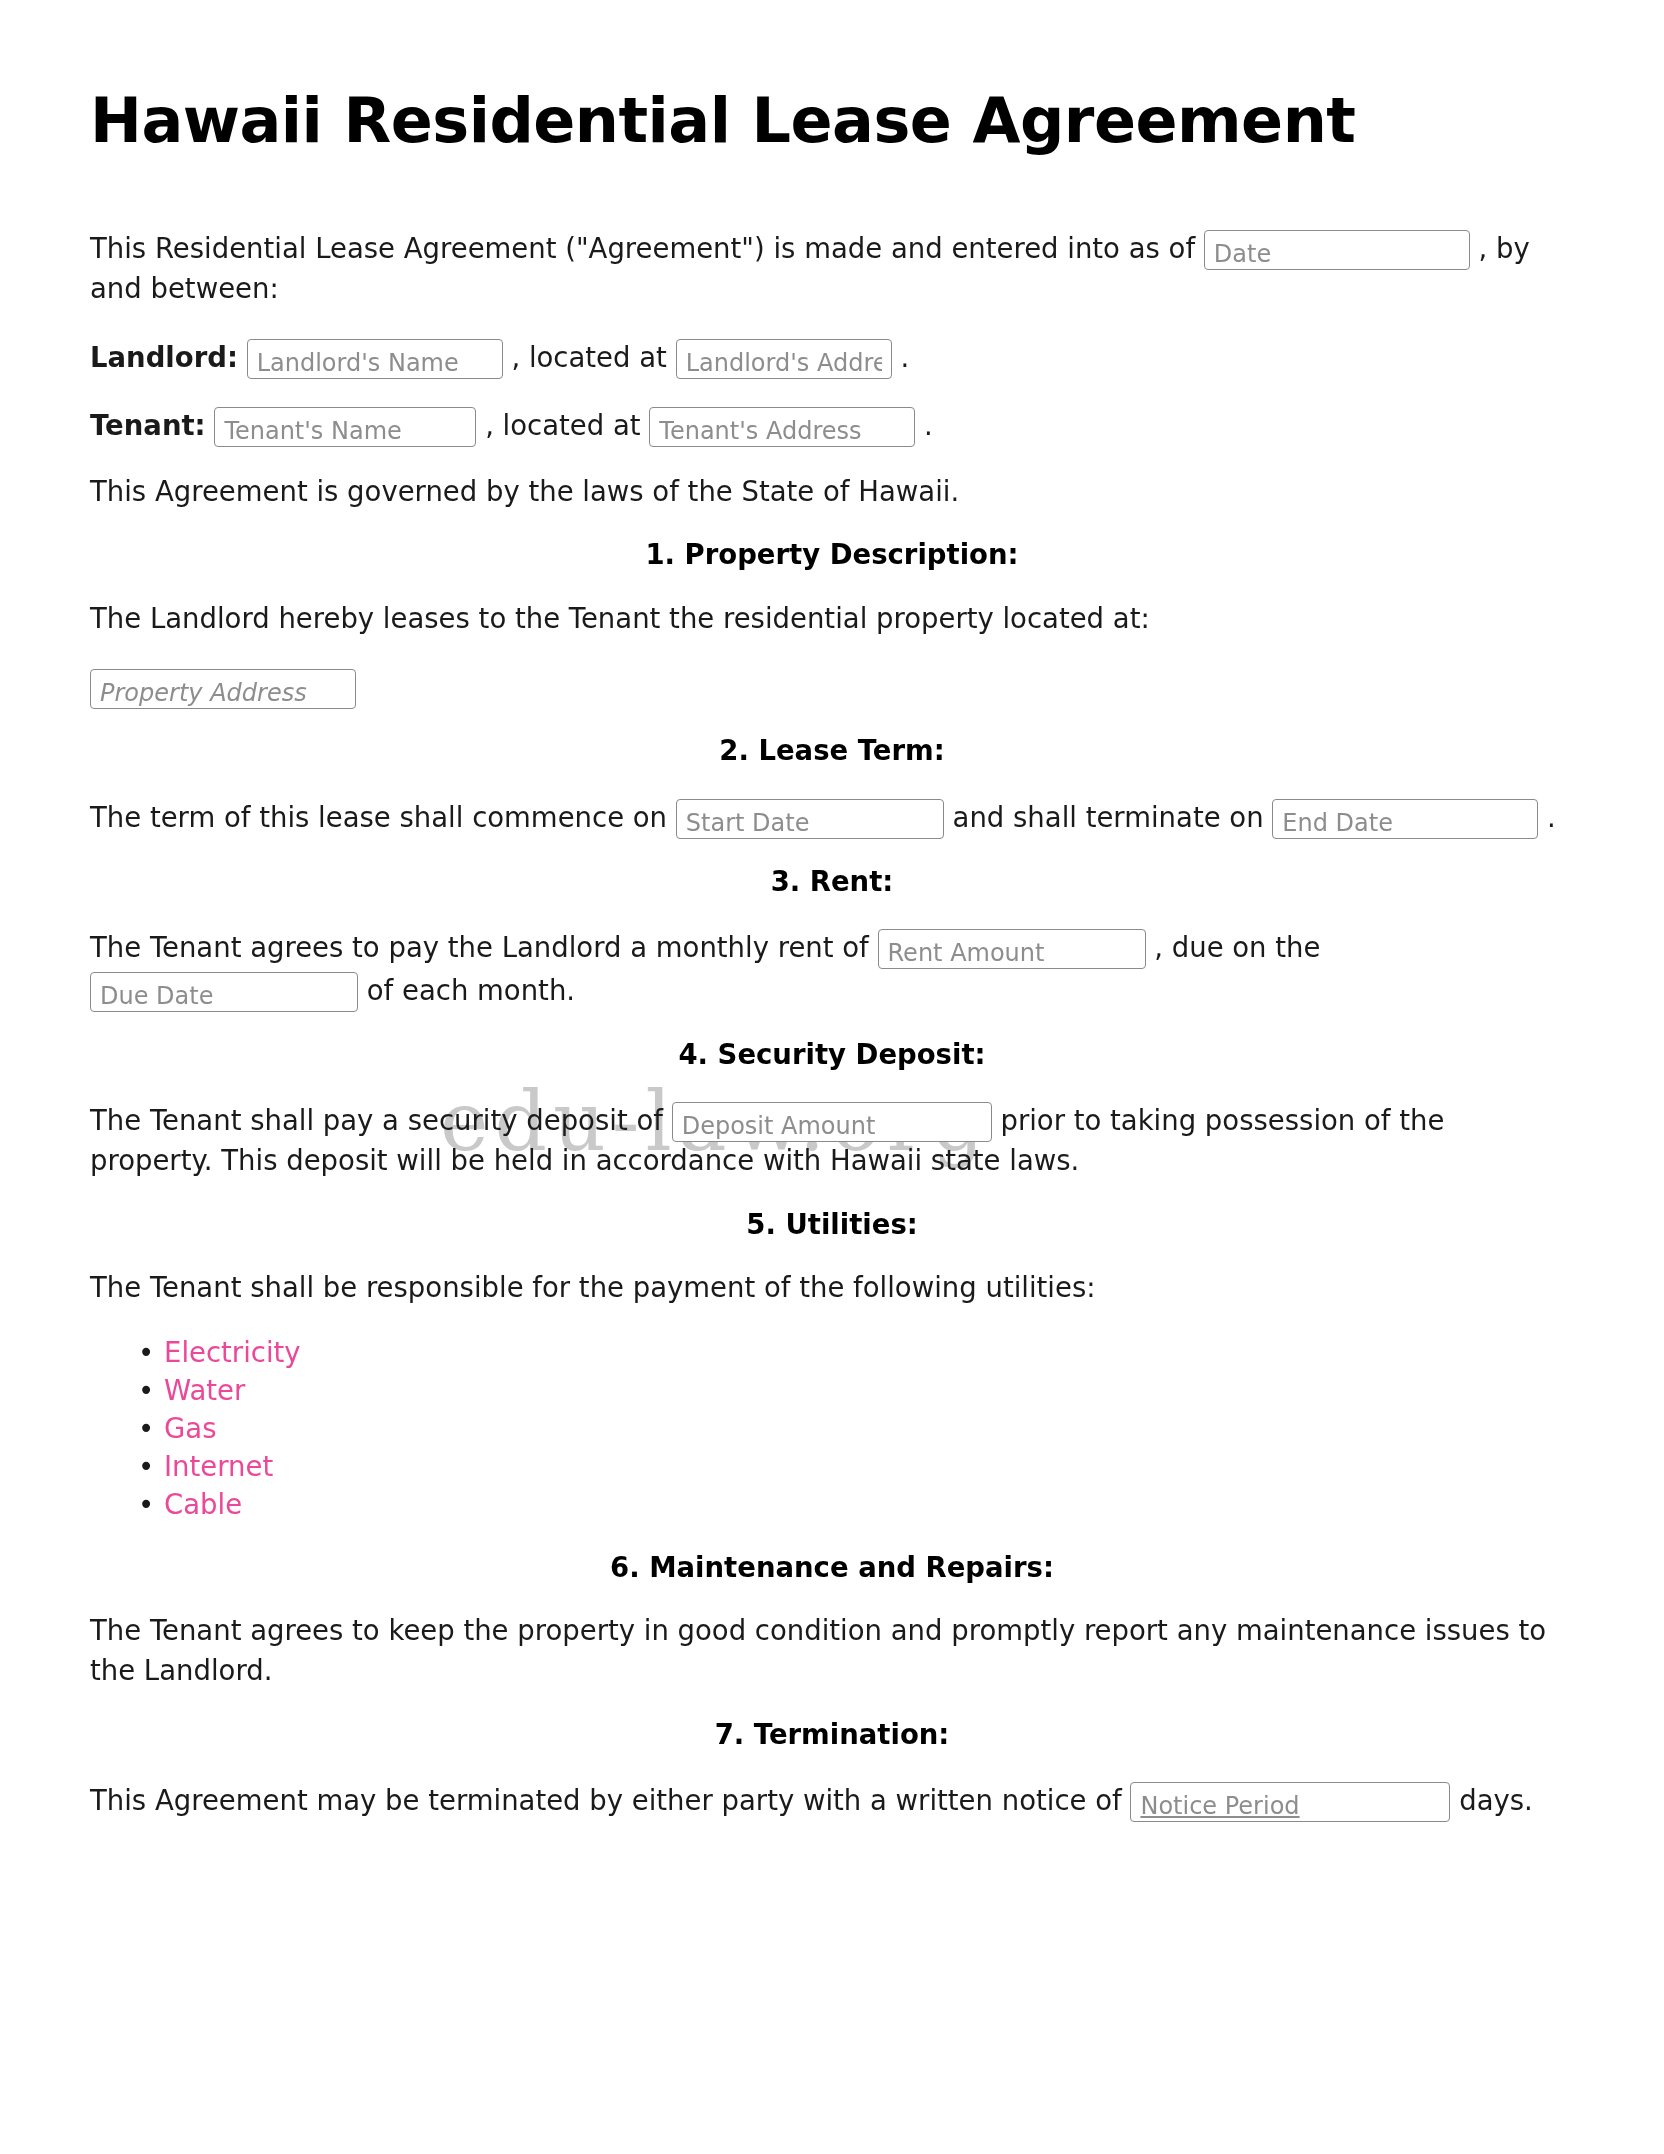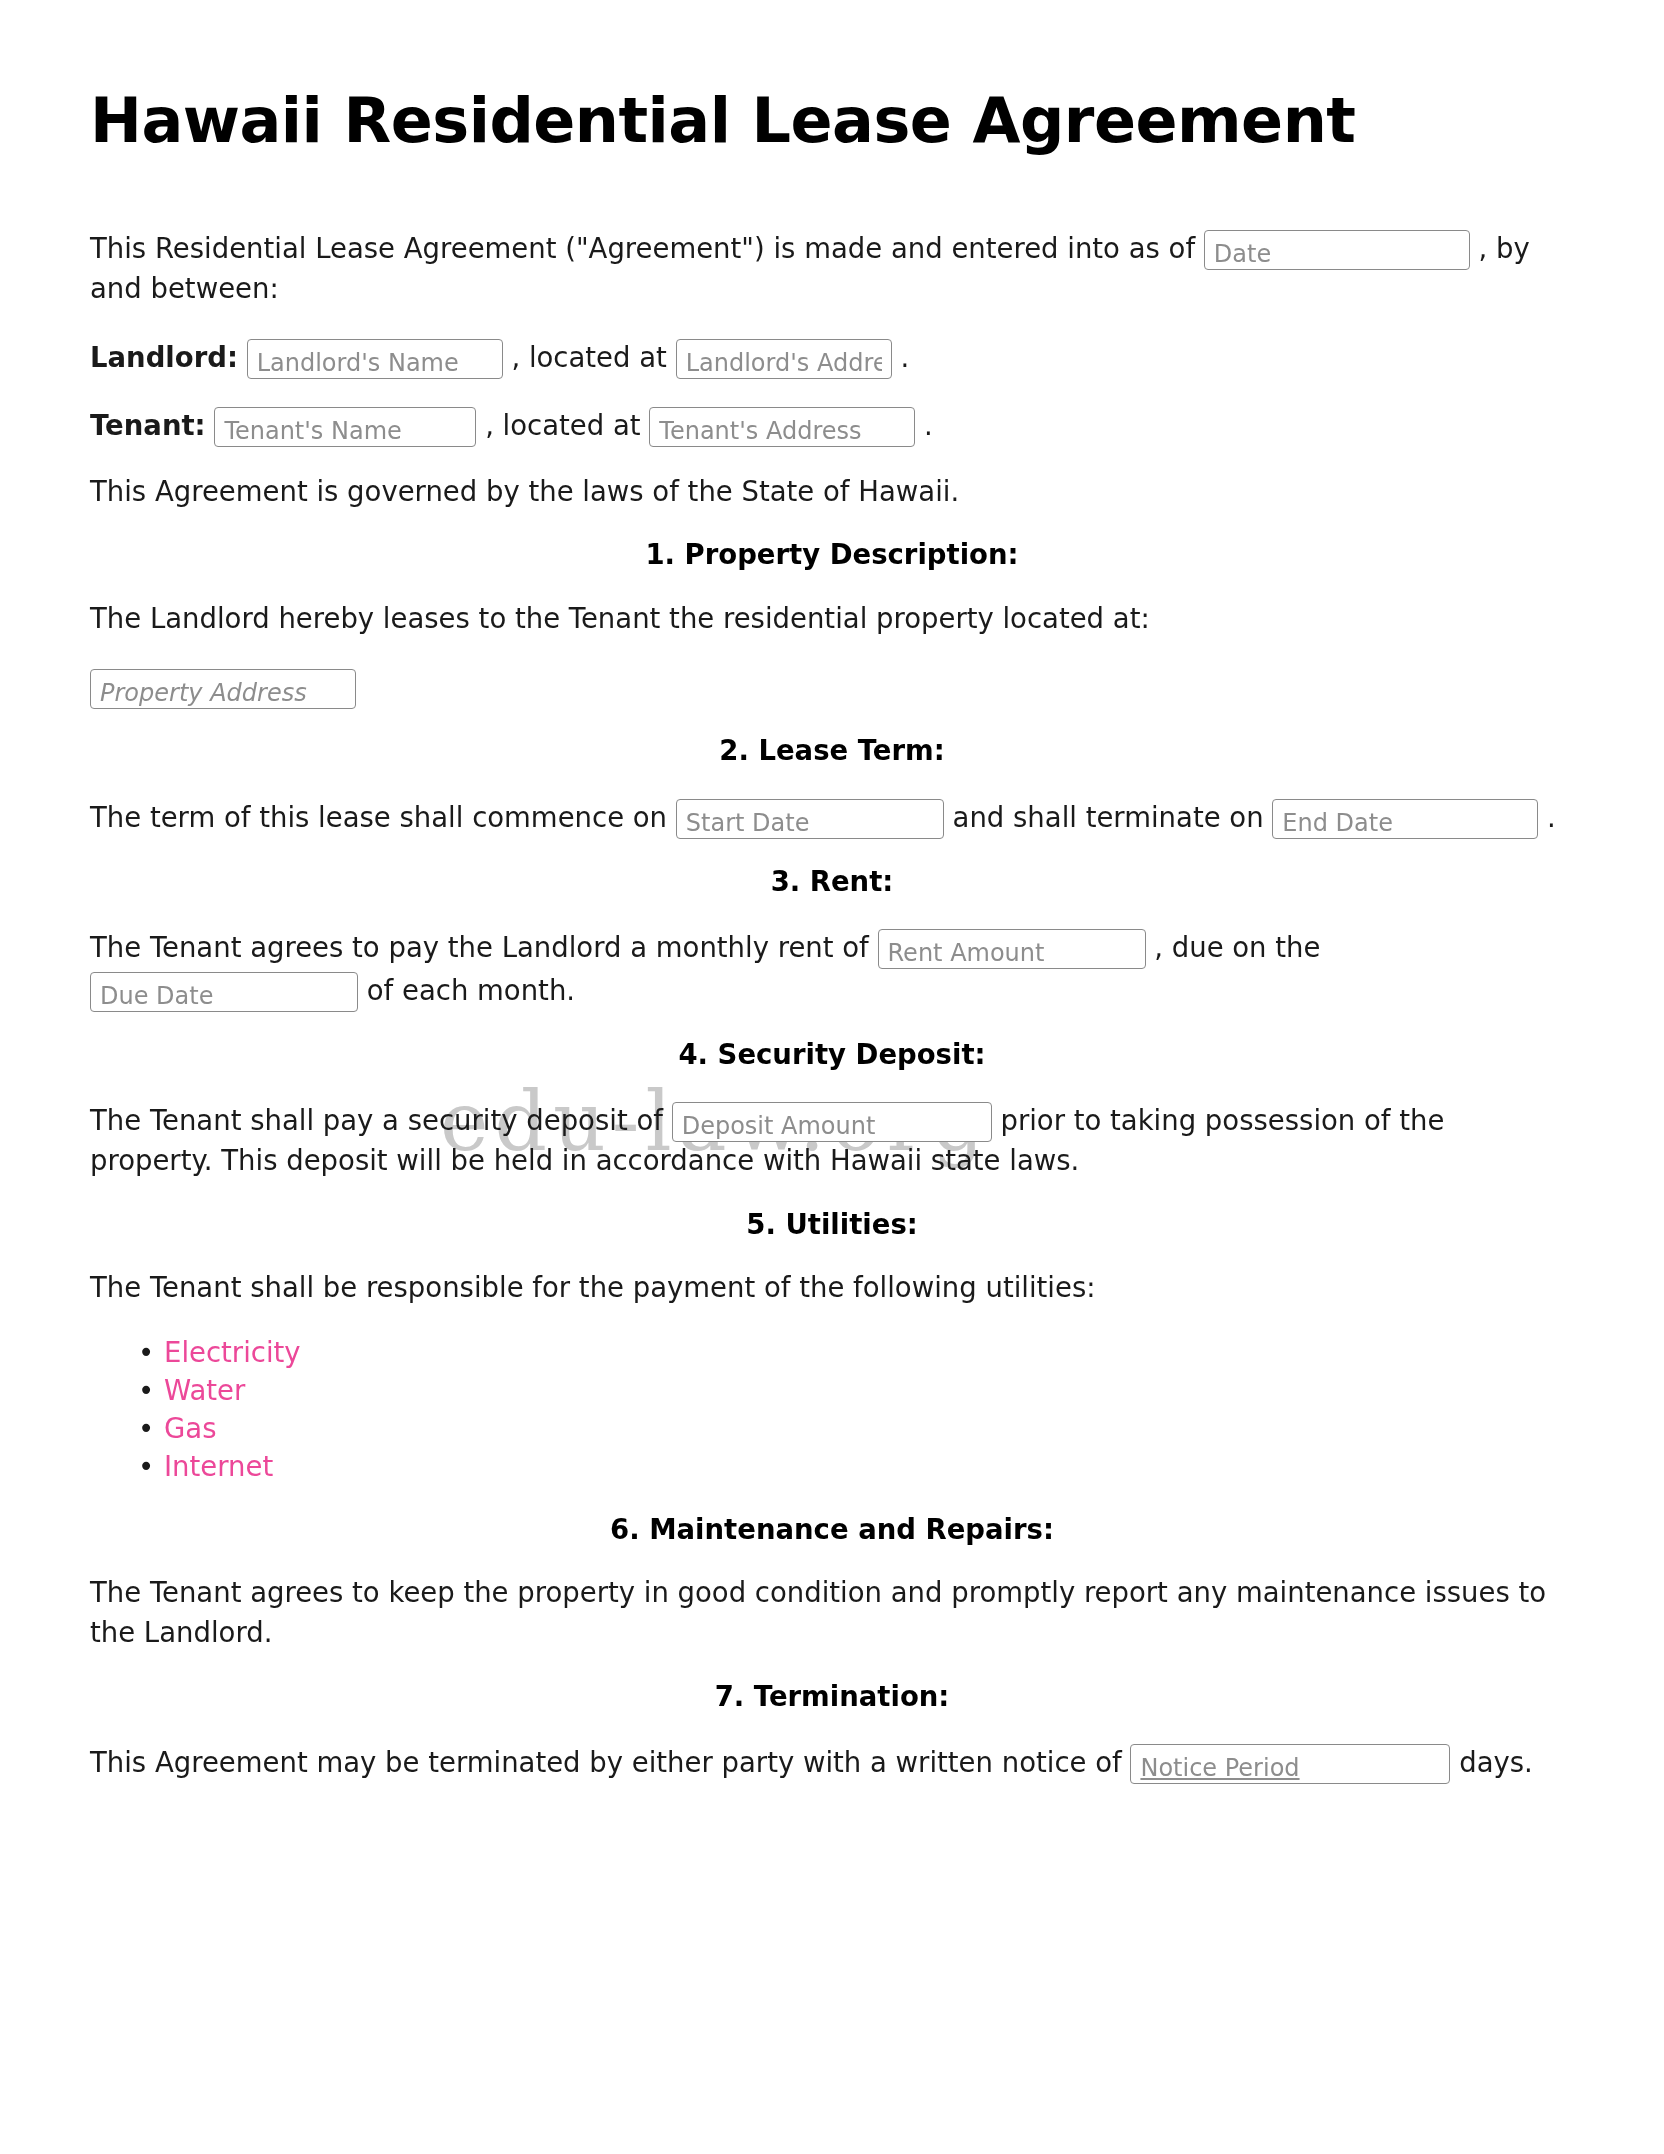--- a/index.html
+++ b/index.html
@@ -189,20 +189,21 @@
 
     <h2 class="sec-title">5. Utilities:</h2>
 
     <p class="para">The Tenant shall be responsible for the payment of the following utilities:</p>
 
     <ul class="util-list">
       <li>Electricity</li>
       <li>Water</li>
       <li>Gas</li>
       <li>Internet</li>
+      <li>Cable</li>
     </ul>
 
     <h2 class="sec-title">6. Maintenance and Repairs:</h2>
 
     <p class="para">The Tenant agrees to keep the property in good condition and promptly report any maintenance issues to the Landlord.</p>
 
     <h2 class="sec-title">7. Termination:</h2>
 
     <p class="para">
       <span>This Agreement may be terminated by either party with a written notice of</span>

